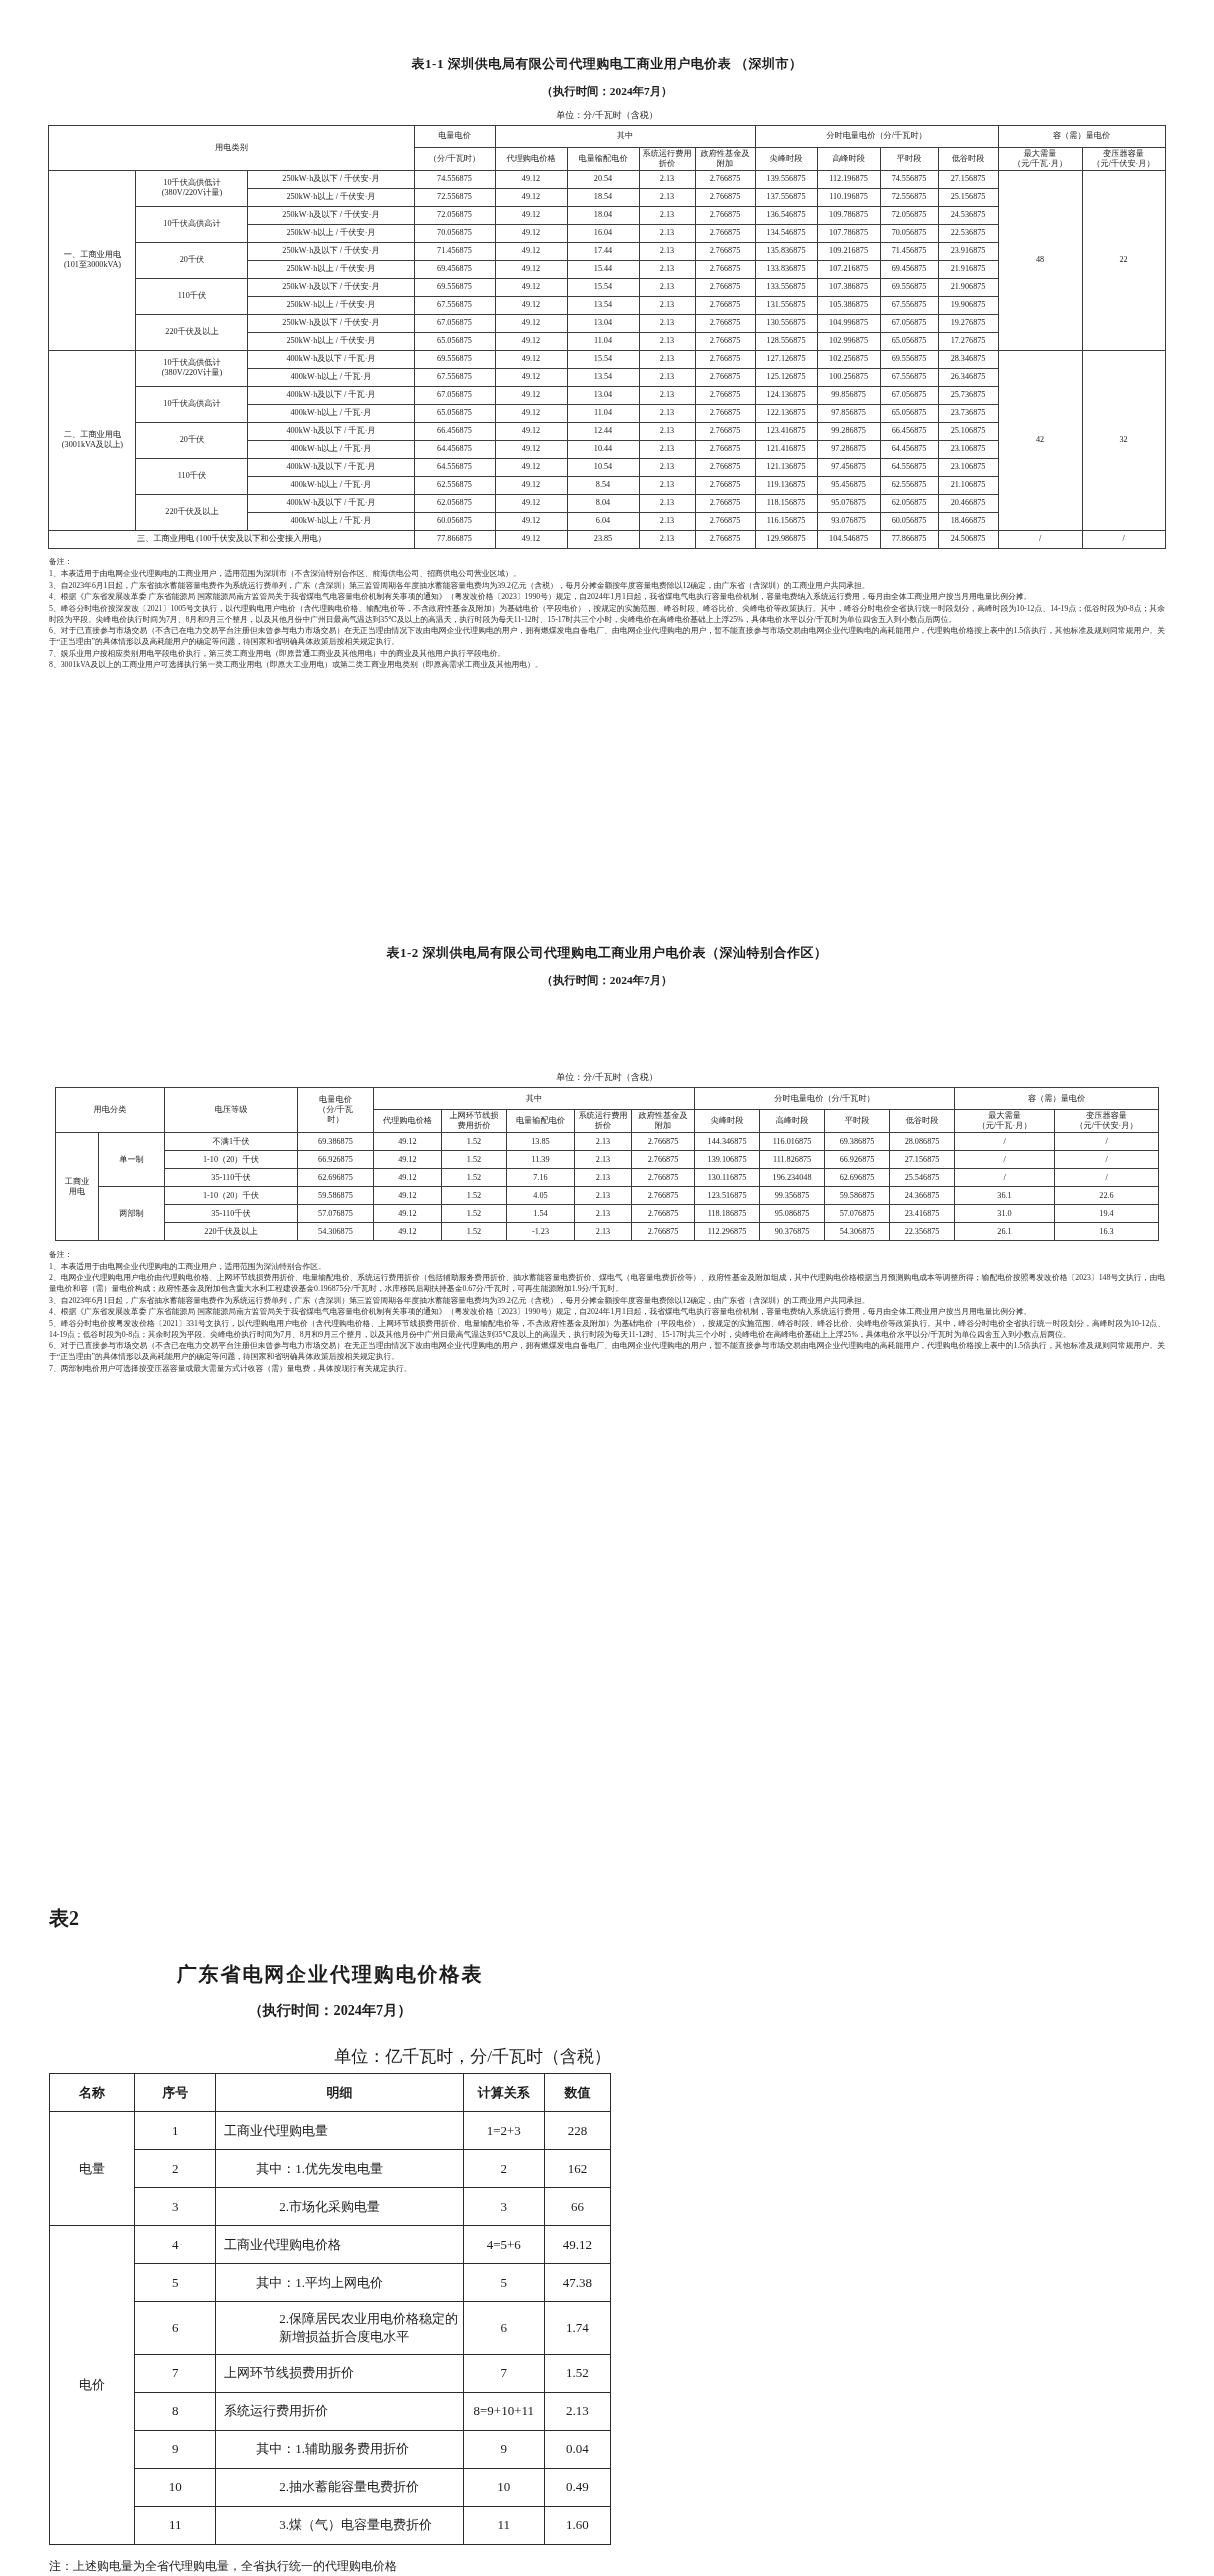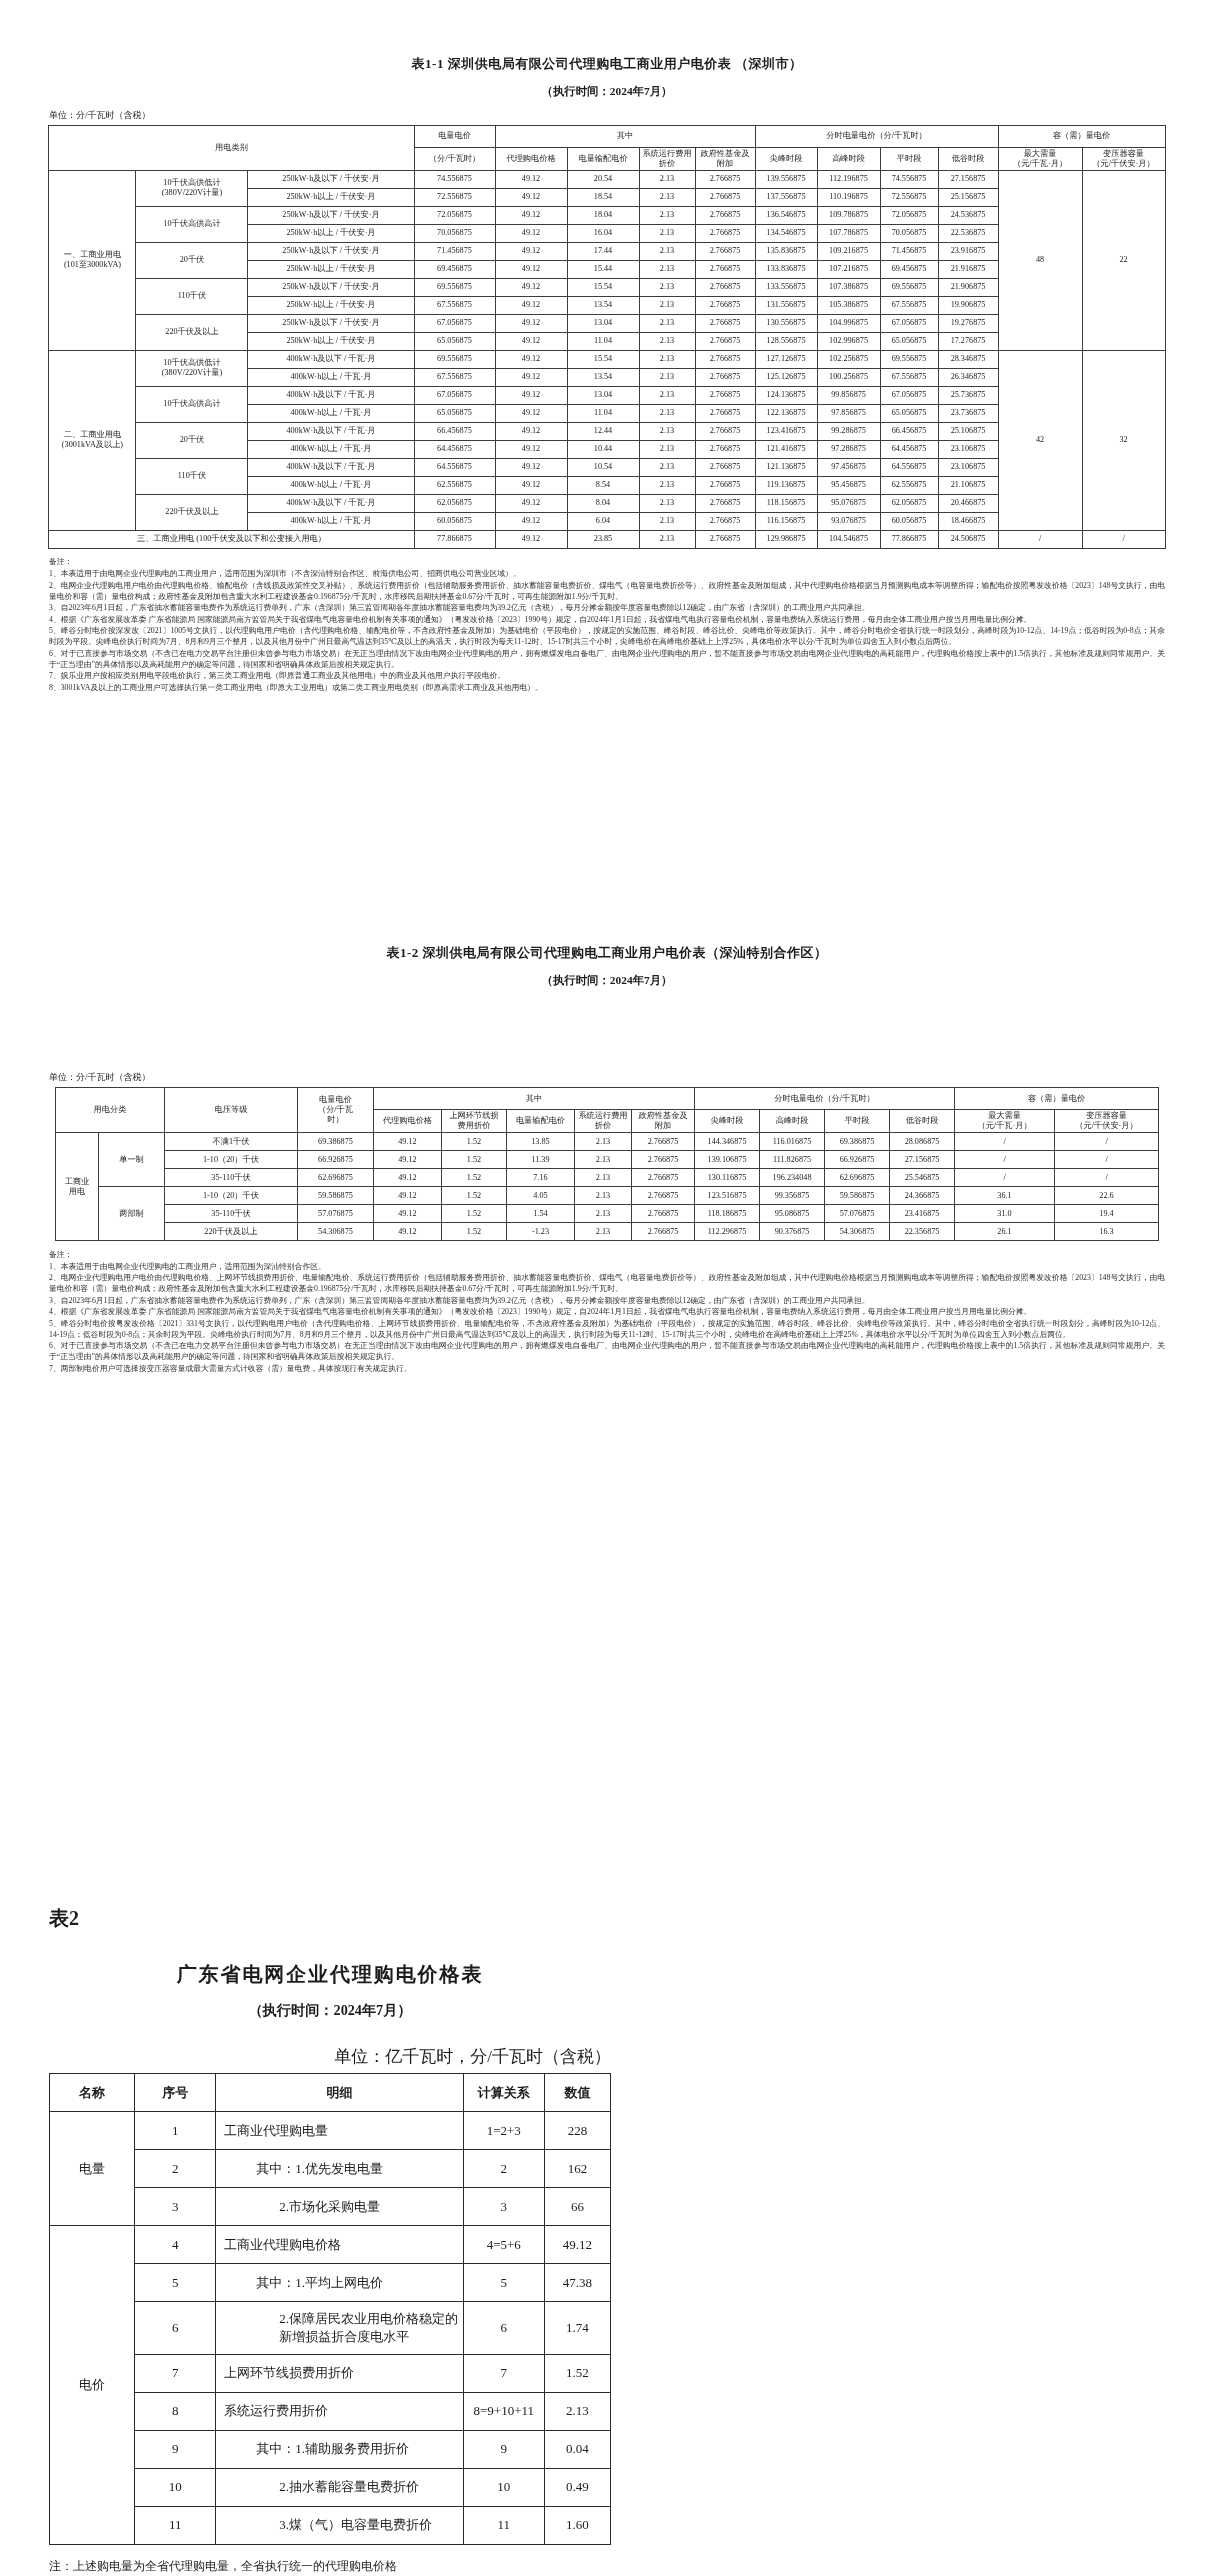--- a/index.html
+++ b/index.html
@@ -8,21 +8,21 @@
     font-family:"Liberation Serif","DejaVu Serif",serif;
     position:relative;overflow:hidden;
   }
   .sec{position:absolute;left:0;width:1214px;}
   #sec-t11{top:55px;}
   #sec-t12{top:944px;}
   #sec-t2{top:1905px;left:49px;width:562px;}
 
   .tbl-title{text-align:center;font-weight:bold;font-size:13px;letter-spacing:0.5px;}
   .tbl-sub{text-align:center;font-weight:bold;font-size:11.4px;margin-top:11.4px;}
-  .unit-line{width:1116px;margin:9.5px auto 2.8px auto;text-align:left;font-size:9px;}
+  .unit-line{width:1116px;margin:9.5px auto 2.8px auto;text-align:center;font-size:9px;}
   .unit-line.t12u{margin-top:83px;}
 
   table.price-table{
     border-collapse:collapse;table-layout:fixed;margin:0 auto;
     font-size:8.2px;line-height:1.25;
     border:1.9px solid #2b2b2b;
   }
   table.price-table td,table.price-table th{
     border:0.9px solid #3c3c3c;text-align:center;vertical-align:middle;
     padding:0.9px 1.9px;font-weight:normal;word-break:break-all;
@@ -371,21 +371,20 @@
             <td>24.506875</td>
             <td>/</td>
             <td>/</td>
           </tr>
         </tbody>
       </table>
     <div class="notes">
       <div class="notes-label">备注：</div>
       <div>
           <div class="note-line">1、本表适用于由电网企业代理购电的工商业用户，适用范围为深圳市（不含深汕特别合作区、前海供电公司、招商供电公司营业区域）。</div>
-          <div class="note-line">2、电网企业代理购电用户电价由代理购电价格、输配电价（含线损及政策性交叉补贴）、系统运行费用折价（包括辅助服务费用折价、抽水蓄能容量电费折价、煤电气（电容量电费折价等）、政府性基金及附加组成，其中代理购电价格根据当月预测购电成本等调整所得；输配电价按照粤发改价格〔2023〕148号文执行，由电量电价和容（需）量电价构成；政府性基金及附加包含重大水利工程建设基金0.196875分/千瓦时，水库移民后期扶持基金0.67分/千瓦时，可再生能源附加1.9分/千瓦时。</div>
           <div class="note-line">3、自2023年6月1日起，广东省抽水蓄能容量电费作为系统运行费单列，广东（含深圳）第三监管周期各年度抽水蓄能容量电费均为39.2亿元（含税），每月分摊金额按年度容量电费除以12确定，由广东省（含深圳）的工商业用户共同承担。</div>
           <div class="note-line">4、根据《广东省发展改革委 广东省能源局 国家能源局南方监管局关于我省煤电气电容量电价机制有关事项的通知》（粤发改价格〔2023〕1990号）规定，自2024年1月1日起，我省煤电气电执行容量电价机制，容量电费纳入系统运行费用，每月由全体工商业用户按当月用电量比例分摊。</div>
           <div class="note-line">5、峰谷分时电价按深发改〔2021〕1005号文执行，以代理购电用户电价（含代理购电价格、输配电价等，不含政府性基金及附加）为基础电价（平段电价），按规定的实施范围、峰谷时段、峰谷比价、尖峰电价等政策执行。其中，峰谷分时电价全省执行统一时段划分，高峰时段为10-12点、14-19点；低谷时段为0-8点；其余时段为平段。尖峰电价执行时间为7月、8月和9月三个整月，以及其他月份中广州日最高气温达到35℃及以上的高温天，执行时段为每天11-12时、15-17时共三个小时，尖峰电价在高峰电价基础上上浮25%，具体电价水平以分/千瓦时为单位四舍五入到小数点后两位。</div>
           <div class="note-line">6、对于已直接参与市场交易（不含已在电力交易平台注册但未曾参与电力市场交易）在无正当理由情况下改由电网企业代理购电的用户，拥有燃煤发电自备电厂、由电网企业代理购电的用户，暂不能直接参与市场交易由电网企业代理购电的高耗能用户，代理购电价格按上表中的1.5倍执行，其他标准及规则同常规用户。关于“正当理由”的具体情形以及高耗能用户的确定等问题，待国家和省明确具体政策后按相关规定执行。</div>
           <div class="note-line">7、娱乐业用户按相应类别用电平段电价执行，第三类工商业用电（即原普通工商业及其他用电）中的商业及其他用户执行平段电价。</div>
           <div class="note-line">8、3001kVA及以上的工商业用户可选择执行第一类工商业用电（即原大工业用电）或第二类工商业用电类别（即原高需求工商业及其他用电）。</div>
         </div>
     </div>
   </section>
 

